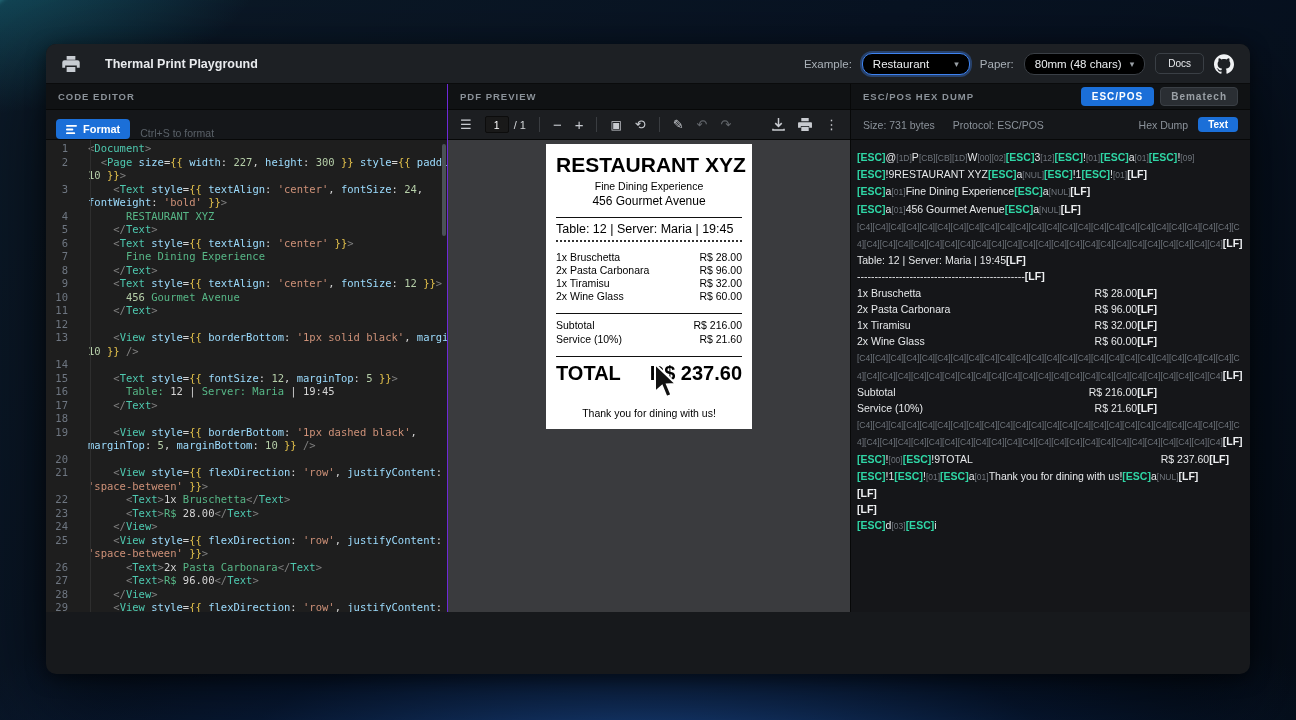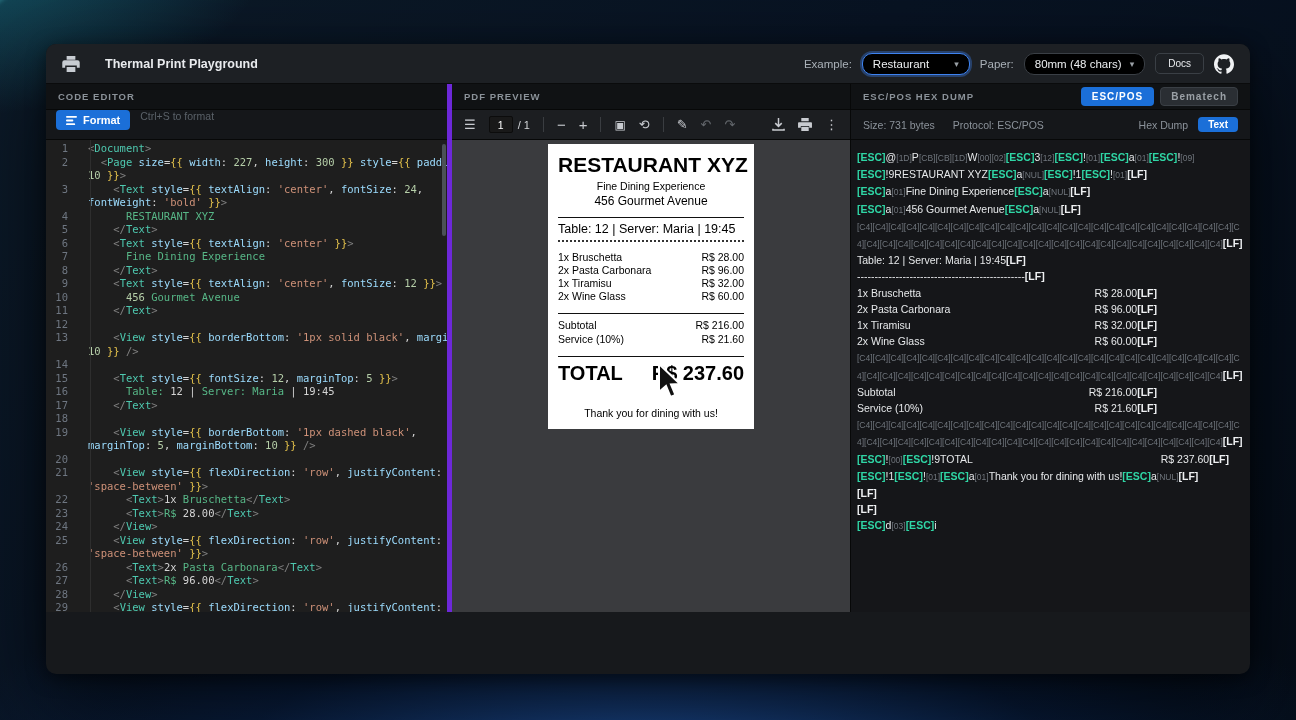--- a/index.html
+++ b/index.html
@@ -31,28 +31,28 @@
   .chev{font-size:9px;color:#9aa0a6}
   .btn-docs{background:transparent;border:1px solid #3a3f45;border-radius:5px;padding:4px 12px;
     color:#e9ebee;font-size:10px;cursor:pointer}
   .gh{width:20px;height:20px;fill:#f0f2f4;cursor:pointer}
   .printer-svg{width:18px;height:16px;fill:#c7ccd2}
 
   
   .main{display:flex;height:528px}
   .col{display:flex;flex-direction:column;min-width:0}
   .col-editor{width:401px}
-  .col-preview{width:404px;border-left:5px solid #6d28d9;border-right:1px solid #070808}
+  .col-preview{width:404px;border-left:1px solid #6d28d9;border-right:1px solid #070808}
   .col-hex{flex:1}
   .panel-head{height:26px;flex:0 0 26px;display:flex;align-items:center;justify-content:space-between;
     background:#101214;border-bottom:1px solid #070808;padding:0 12px;
     font-size:9.5px;font-weight:bold;letter-spacing:1px;color:#8b9299}
 
   
-  .ed-toolbar{height:30px;flex:0 0 30px;display:flex;align-items:flex-start;gap:10px;background:#15171a;
+  .ed-toolbar{height:30px;flex:0 0 30px;display:flex;align-items:flex-end;gap:10px;background:#15171a;
     border-bottom:1px solid #070808;padding:0 10px}
   .btn-format{display:flex;align-items:center;gap:6px;background:#1b6fd8;border:none;border-radius:4px;
     padding:4px 10px;color:#fff;font-size:11px;font-weight:bold;cursor:pointer}
   .format-hint{font-size:10.5px;color:#5a6168}
   .code-area{position:relative;flex:1;background:#1e1e1e;overflow:hidden;padding-top:2px;
     font-family:"DejaVu Sans Mono",monospace;font-size:10.5px;line-height:13.5px}
   .gutter-line{position:absolute;left:44px;top:0;bottom:0;width:1px;background:#2e2e2e}
   .code-row{display:flex}
   .ln{width:34px;flex:0 0 34px;text-align:right;padding-right:12px;color:#6e7681;user-select:none}
   .ct{white-space:pre;padding-left:8px}

